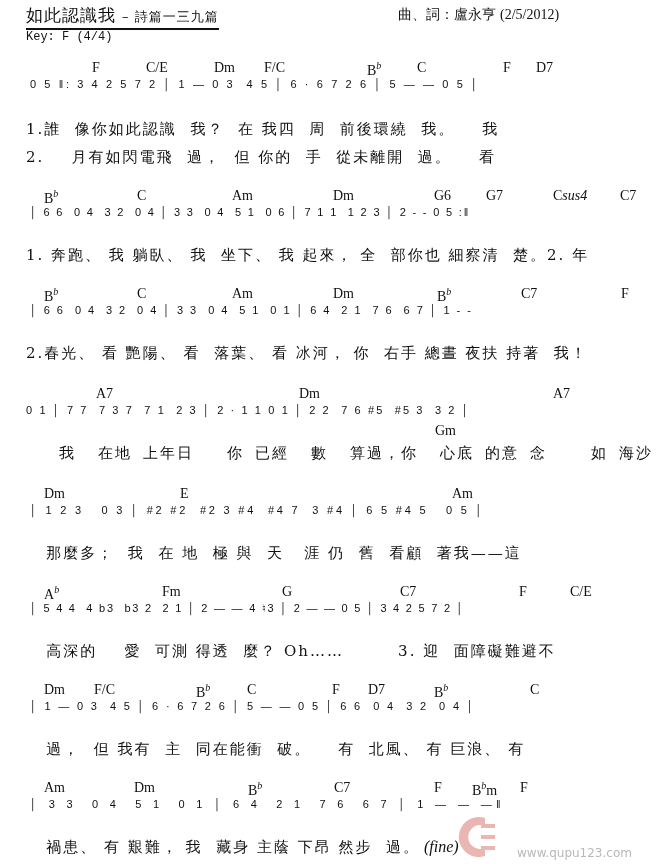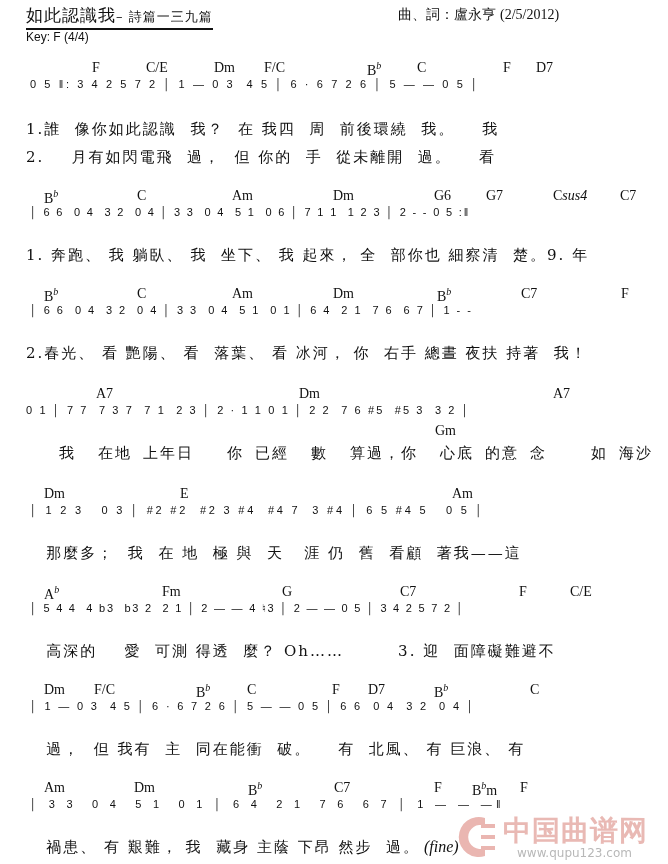--- a/index.html
+++ b/index.html
@@ -1,24 +1,24 @@
 <!DOCTYPE html>
 <html><head>
 <meta charset="utf-8">
 <style>
   html, body { margin: 0; padding: 0; background: #ffffff; }
   body { width: 668px; height: 864px; position: relative; overflow: hidden;
          font-family: "Liberation Sans", sans-serif; color: #111; }
   .header { position: absolute; left: 0; top: 0; width: 668px; height: 50px; }
   .title { position: absolute; left: 26px; top: 4px; font-family: "DejaVu Serif", serif;
            font-size: 17px; letter-spacing: 1px; border-bottom: 2px solid #111; padding-bottom: 1px; }
-  .title .sub { font-size: 13px; margin-left: 0; }
+  .title .sub { font-size: 13px; margin-left: 6px; }
   .credit { position: absolute; left: 398px; top: 6px; font-family: "DejaVu Serif", serif; font-size: 14px; }
   .credit .date { font-family: "Liberation Serif", serif; font-size: 14px; margin-left: 4px; }
-  .key { position: absolute; left: 26px; top: 30px; font-family: Liberation Sans, sans-serif; font-size: 12px; }
+  .key { position: absolute; left: 26px; top: 30px; font-family: Liberation Mono, monospace; font-size: 12px; }
 
   .row { position: absolute; left: 0; width: 668px; }
   .chords { position: absolute; left: 0; top: 0; height: 18px; width: 668px; }
   .chord { position: absolute; top: 0; font-family: "Liberation Serif", serif; font-size: 14px; white-space: nowrap; }
   .chord sup { font-size: 10px; font-style: italic; }
   .chord i { font-style: italic; margin-top: 24px; }
   .notes { position: absolute; left: 0; top: 18px; height: 30px; width: 668px; }
   .notes-text { position: absolute; top: 0; white-space: pre; font-family: "Liberation Sans", sans-serif;
                 font-size: 11px; letter-spacing: 0.5px; }
   .lyric { position: absolute; left: 0; white-space: pre; font-family: "DejaVu Serif", serif;
@@ -69,21 +69,21 @@
         <span class="chord" style="left: 232px;"><span>Am</span></span>
         <span class="chord" style="left: 333px;"><span>Dm</span></span>
         <span class="chord" style="left: 434px;"><span>G6</span></span>
         <span class="chord" style="left: 486px;"><span>G7</span></span>
         <span class="chord" style="left: 553px;"><span>C</span><i>sus4</i></span>
         <span class="chord" style="left: 620px;"><span>C7</span></span>
       </div>
       <div class="notes">
         <span class="notes-text" style="left: 30px; letter-spacing: 1.81px;">│ 6 6  0 4  3 2  0 4 │ 3 3  0 4  5 1  0 6 │ 7 1 1  1 2 3 │ 2 - - 0 5 :‖</span>
       </div>
-      <div class="lyric" style="left: 26px; top: 58px;">1. 奔跑、 我 躺臥、 我  坐下、 我 起來， 全  部你也 細察清  楚。9. 年</div>
+      <div class="lyric" style="left: 26px; top: 58px;">1. 奔跑、 我 躺臥、 我  坐下、 我 起來， 全  部你也 細察清  楚。2. 年</div>
     </div>
     <div class="row" style="top: 286px;">
       <div class="chords">
         <span class="chord" style="left: 44px;"><span>B</span><sup>b</sup></span>
         <span class="chord" style="left: 137px;"><span>C</span></span>
         <span class="chord" style="left: 232px;"><span>Am</span></span>
         <span class="chord" style="left: 333px;"><span>Dm</span></span>
         <span class="chord" style="left: 437px;"><span>B</span><sup>b</sup></span>
         <span class="chord" style="left: 521px;"><span>C7</span></span>
         <span class="chord" style="left: 621px;"><span>F</span></span>
@@ -163,15 +163,14 @@
     </div>
   </div>
 
 <div class="watermark">
   <svg class="wm-logo" viewBox="0 0 42 46">
     <path d="M30 4 A20 20 0 1 0 30 42 L30 34 A12 12 0 1 1 30 12 Z" fill="#eab6b1"></path>
     <rect x="26" y="10" width="14" height="4" fill="#eab6b1"></rect>
     <rect x="26" y="21" width="14" height="4" fill="#eab6b1"></rect>
     <rect x="26" y="32" width="14" height="4" fill="#eab6b1"></rect>
   </svg>
-  <div class="wm-cn">中国曲谱网</div>
   <div class="wm-url">www.qupu123.com</div>
 </div>
 
 </body></html>

